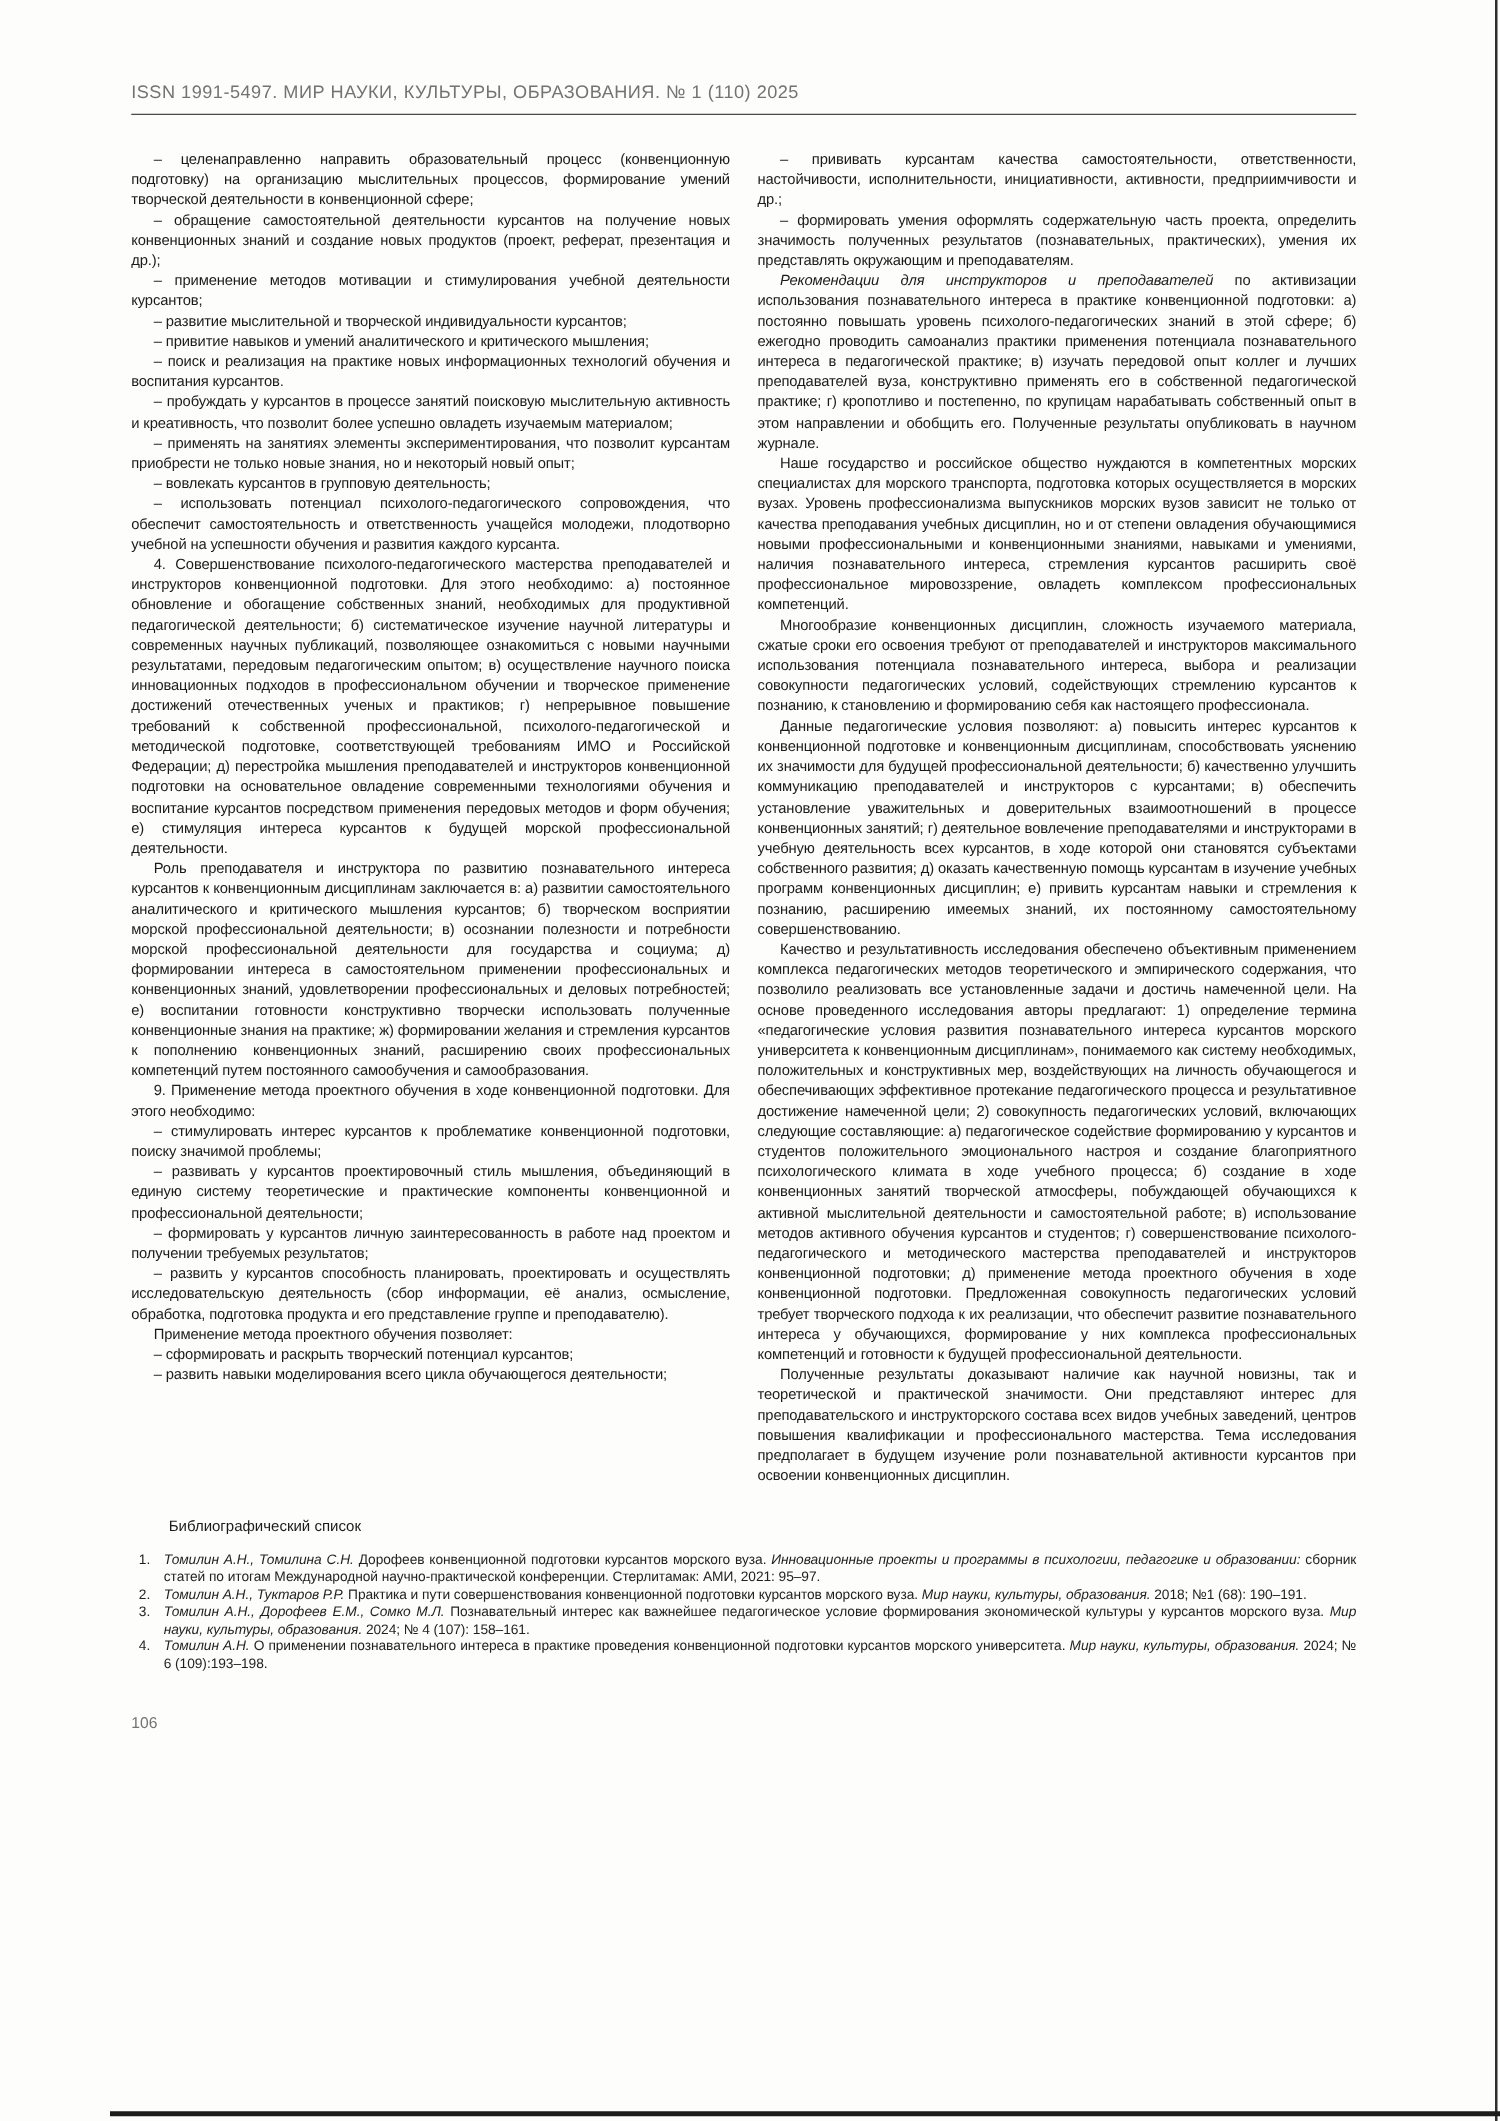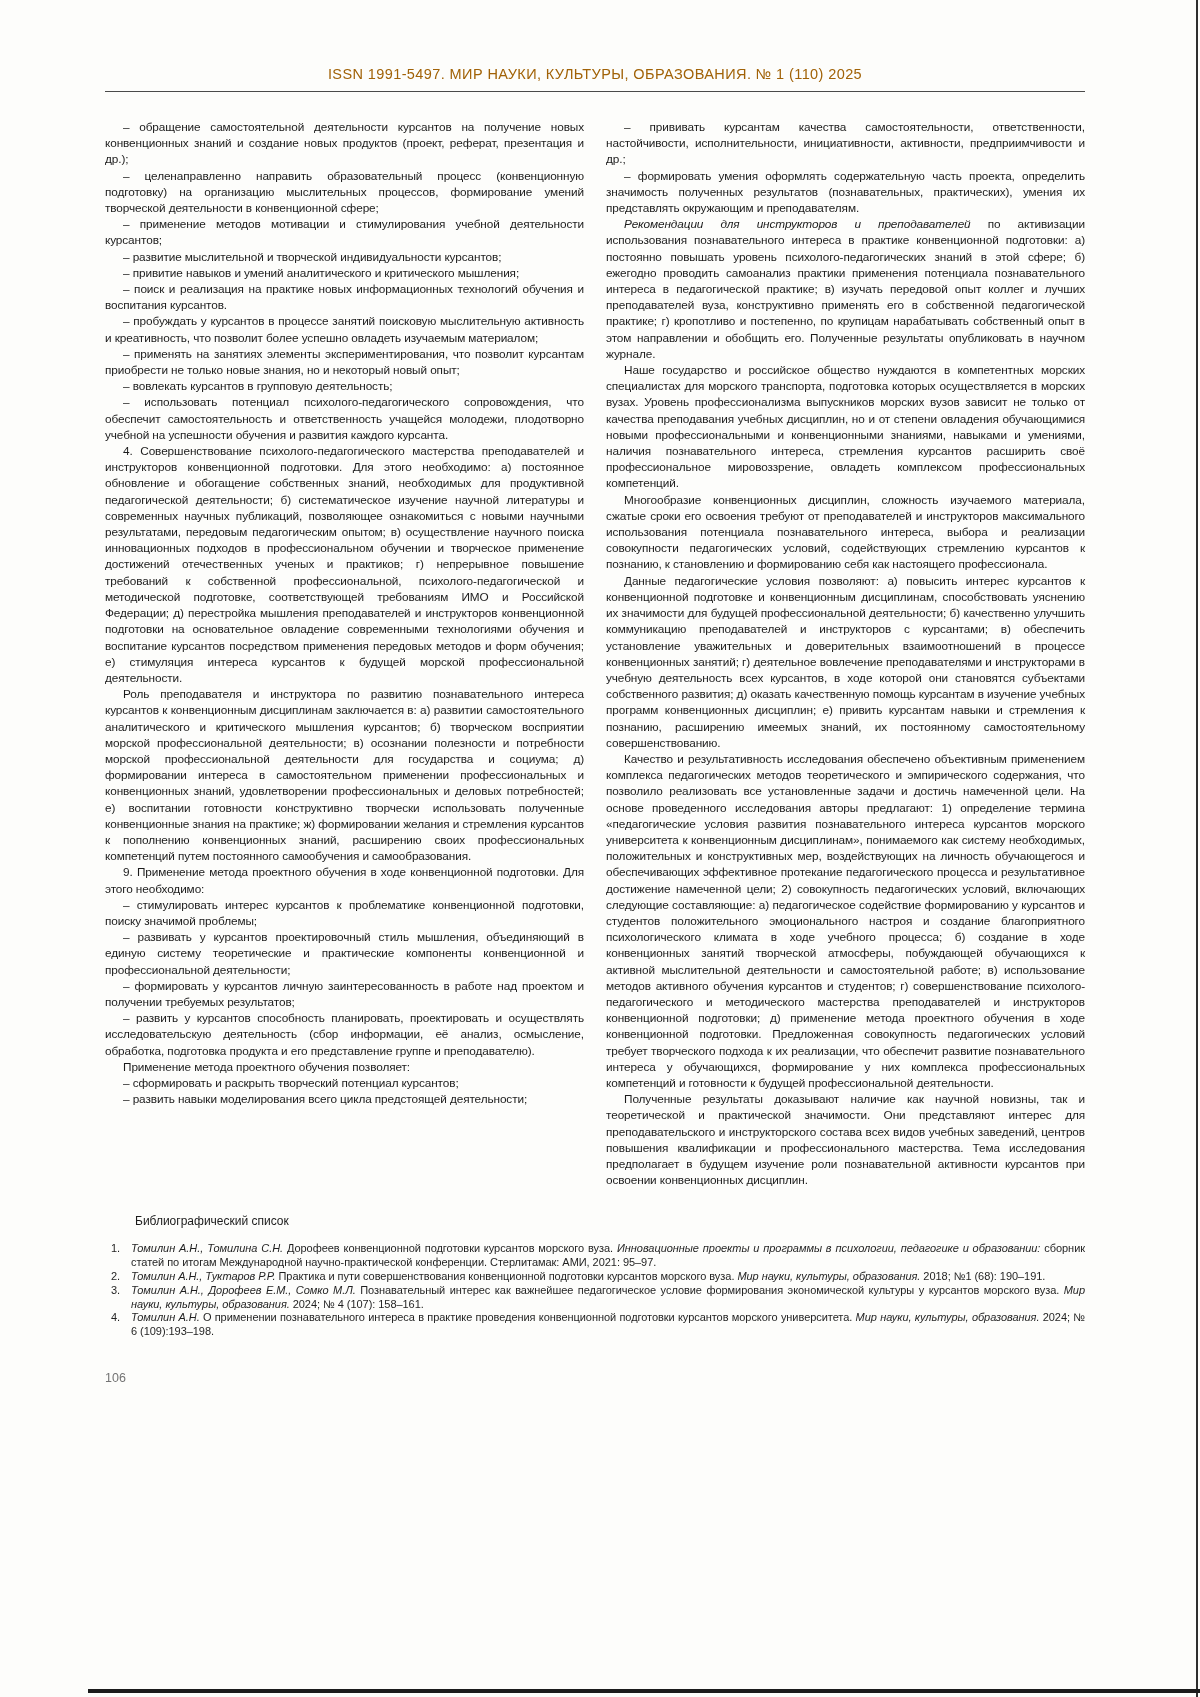--- a/index.html
+++ b/index.html
@@ -2,21 +2,21 @@
 <html lang="ru"><head>
 <meta charset="utf-8">
 <style>
   html,body{margin:0;padding:0;background:#e9e9e9;}
   .page{
     width:1200px;height:1697px;background:#fdfdfb;position:relative;
     box-sizing:border-box;padding:66px 115px 0 105px;
     font-family:"Liberation Sans","DejaVu Sans",sans-serif;color:#1b1b1b;
     overflow:hidden;
   }
-  .journal-header{text-align:center;font-size:14.5px;letter-spacing:.4px;color:#a16207;white-space:nowrap;}
+  .journal-header{font-size:14.5px;letter-spacing:.4px;color:#737373;white-space:nowrap;}
   .header-rule{border:none;border-top:1.5px solid #4a4a4a;margin:9px 0 0 0;}
   .columns{display:flex;gap:22px;margin-top:27px;}
   .col{flex:1 1 0;min-width:0;}
   .para{
     margin:0;text-indent:18px;text-align:justify;
     font-size:11.8px;line-height:16.2px;letter-spacing:-0.1px;
     hyphens:auto;-webkit-hyphens:auto;
   }
   .it{font-style:italic;}
   .bibliography{margin-top:26px;}
@@ -32,40 +32,40 @@
 </head>
 <body>
 
 <div class="page">
 
   <div class="journal-header">ISSN 1991-5497. МИР НАУКИ, КУЛЬТУРЫ, ОБРАЗОВАНИЯ.  № 1 (110) 2025</div>
   <hr class="header-rule">
 
   <div class="columns">
     <div class="col" id="col-left">
+        <p class="para"><span>–  целенаправленно направить образовательный процесс (конвенционную подготовку) на организацию мыслительных процессов, формирование умений творческой деятельности в конвенционной сфере;</span></p>
         <p class="para"><span>–  обращение самостоятельной деятельности курсантов на получение новых конвенционных знаний и создание новых продуктов (проект, реферат, презентация и др.);</span></p>
-        <p class="para"><span>–  целенаправленно направить образовательный процесс (конвенционную подготовку) на организацию мыслительных процессов, формирование умений творческой деятельности в конвенционной сфере;</span></p>
         <p class="para"><span>–  применение методов мотивации и стимулирования учебной деятельности курсантов;</span></p>
         <p class="para"><span>–  развитие мыслительной и творческой индивидуальности курсантов;</span></p>
         <p class="para"><span>–  привитие навыков и умений аналитического и критического мышления;</span></p>
         <p class="para"><span>–  поиск и реализация на практике новых информационных технологий обучения и воспитания курсантов.</span></p>
         <p class="para"><span>–  пробуждать у курсантов в процессе занятий поисковую мыслительную активность и креативность, что позволит более успешно овладеть изучаемым материалом;</span></p>
         <p class="para"><span>–  применять на занятиях элементы экспериментирования, что позволит курсантам приобрести не только новые знания, но и некоторый новый опыт;</span></p>
         <p class="para"><span>–  вовлекать курсантов в групповую деятельность;</span></p>
         <p class="para"><span>–  использовать потенциал психолого-педагогического сопровождения, что обеспечит самостоятельность и ответственность учащейся молодежи, плодотворно учебной на успешности обучения и развития каждого курсанта.</span></p>
         <p class="para"><span>4.  Совершенствование психолого-педагогического мастерства преподавателей и инструкторов конвенционной подготовки. Для этого необходимо: а) постоянное обновление и обогащение собственных знаний, необходимых для продуктивной педагогической деятельности; б) систематическое изучение научной литературы и современных научных публикаций, позволяющее ознакомиться с новыми научными результатами, передовым педагогическим опытом; в) осуществление научного поиска инновационных подходов в профессиональном обучении и творческое применение достижений отечественных ученых и практиков; г) непрерывное повышение требований к собственной профессиональной, психолого-педагогической и методической подготовке, соответствующей требованиям ИМО и Российской Федерации; д) перестройка мышления преподавателей и инструкторов конвенционной подготовки на основательное овладение современными технологиями обучения и воспитание курсантов посредством применения передовых методов и форм обучения; е) стимуляция интереса курсантов к будущей морской профессиональной деятельности.</span></p>
         <p class="para"><span>Роль преподавателя и инструктора по развитию познавательного интереса курсантов к конвенционным дисциплинам заключается в: а) развитии самостоятельного аналитического и критического мышления курсантов; б) творческом восприятии морской профессиональной деятельности; в) осознании полезности и потребности морской профессиональной деятельности для государства и социума; д) формировании интереса в самостоятельном применении профессиональных и конвенционных знаний, удовлетворении профессиональных и деловых потребностей; е) воспитании готовности конструктивно творчески использовать полученные конвенционные знания на практике; ж) формировании желания и стремления курсантов к пополнению конвенционных знаний, расширению своих профессиональных компетенций путем постоянного самообучения и самообразования.</span></p>
         <p class="para"><span>9.  Применение метода проектного обучения в ходе конвенционной подготовки. Для этого необходимо:</span></p>
         <p class="para"><span>–  стимулировать интерес курсантов к проблематике конвенционной подготовки, поиску значимой проблемы;</span></p>
         <p class="para"><span>–  развивать у курсантов проектировочный стиль мышления, объединяющий в единую систему теоретические и практические компоненты конвенционной и профессиональной деятельности;</span></p>
         <p class="para"><span>–  формировать у курсантов личную заинтересованность в работе над проектом и получении требуемых результатов;</span></p>
         <p class="para"><span>–  развить у курсантов способность планировать, проектировать и осуществлять исследовательскую деятельность (сбор информации, её анализ, осмысление, обработка, подготовка продукта и его представление группе и преподавателю).</span></p>
         <p class="para"><span>Применение метода проектного обучения позволяет:</span></p>
         <p class="para"><span>–  сформировать и раскрыть творческий потенциал курсантов;</span></p>
-        <p class="para"><span>–  развить навыки моделирования всего цикла предстоящей деятельности;</span></p>
+        <p class="para"><span>–  развить навыки моделирования всего цикла обучающегося деятельности;</span></p>
       </div>
     <div class="col" id="col-right">
         <p class="para"><span>–  прививать курсантам качества самостоятельности, ответственности, настойчивости, исполнительности, инициативности, активности, предприимчивости и др.;</span></p>
         <p class="para"><span>–  формировать умения оформлять содержательную часть проекта, определить значимость полученных результатов (познавательных, практических), умения их представлять окружающим и преподавателям.</span></p>
         <p class="para"><span class="it">Рекомендации для инструкторов и преподавателей</span><span> по активизации использования познавательного интереса в практике конвенционной подготовки: а) постоянно повышать уровень психолого-педагогических знаний в этой сфере; б) ежегодно проводить самоанализ практики применения потенциала познавательного интереса в педагогической практике; в) изучать передовой опыт коллег и лучших преподавателей вуза, конструктивно применять его в собственной педагогической практике; г) кропотливо и постепенно, по крупицам нарабатывать собственный опыт в этом направлении и обобщить его. Полученные результаты опубликовать в научном журнале.</span></p>
         <p class="para"><span>Наше государство и российское общество нуждаются в компетентных морских специалистах для морского транспорта, подготовка которых осуществляется в морских вузах. Уровень профессионализма выпускников морских вузов зависит не только от качества преподавания учебных дисциплин, но и от степени овладения обучающимися новыми профессиональными и конвенционными знаниями, навыками и умениями, наличия познавательного интереса, стремления курсантов расширить своё профессиональное мировоззрение, овладеть комплексом профессиональных компетенций.</span></p>
         <p class="para"><span>Многообразие конвенционных дисциплин, сложность изучаемого материала, сжатые сроки его освоения требуют от преподавателей и инструкторов максимального использования потенциала познавательного интереса, выбора и реализации совокупности педагогических условий, содействующих стремлению курсантов к познанию, к становлению и формированию себя как настоящего профессионала.</span></p>
         <p class="para"><span>Данные педагогические условия позволяют: а) повысить интерес курсантов к конвенционной подготовке и конвенционным дисциплинам, способствовать уяснению их значимости для будущей профессиональной деятельности; б) качественно улучшить коммуникацию преподавателей и инструкторов с курсантами; в) обеспечить установление уважительных и доверительных взаимоотношений в процессе конвенционных занятий; г) деятельное вовлечение преподавателями и инструкторами в учебную деятельность всех курсантов, в ходе которой они становятся субъектами собственного развития; д) оказать качественную помощь курсантам в изучение учебных программ конвенционных дисциплин; е) привить курсантам навыки и стремления к познанию, расширению имеемых знаний, их постоянному самостоятельному совершенствованию.</span></p>
         <p class="para"><span>Качество и результативность исследования обеспечено объективным применением комплекса педагогических методов теоретического и эмпирического содержания, что позволило реализовать все установленные задачи и достичь намеченной цели. На основе проведенного исследования авторы предлагают: 1) определение термина «педагогические условия развития познавательного интереса курсантов морского университета к конвенционным дисциплинам», понимаемого как систему необходимых, положительных и конструктивных мер, воздействующих на личность обучающегося и обеспечивающих эффективное протекание педагогического процесса и результативное достижение намеченной цели; 2) совокупность педагогических условий, включающих следующие составляющие: а) педагогическое содействие формированию у курсантов и студентов положительного эмоционального настроя и создание благоприятного психологического климата в ходе учебного процесса; б) создание в ходе конвенционных занятий творческой атмосферы, побуждающей обучающихся к активной мыслительной деятельности и самостоятельной работе; в) использование методов активного обучения курсантов и студентов; г) совершенствование психолого-педагогического и методического мастерства преподавателей и инструкторов конвенционной подготовки; д) применение метода проектного обучения в ходе конвенционной подготовки. Предложенная совокупность педагогических условий требует творческого подхода к их реализации, что обеспечит развитие познавательного интереса у обучающихся, формирование у них комплекса профессиональных компетенций и готовности к будущей профессиональной деятельности.</span></p>
         <p class="para"><span>Полученные результаты доказывают наличие как научной новизны, так и теоретической и практической значимости. Они представляют интерес для преподавательского и инструкторского состава всех видов учебных заведений, центров повышения квалификации и профессионального мастерства. Тема исследования предполагает в будущем изучение роли познавательной активности курсантов при освоении конвенционных дисциплин.</span></p>

